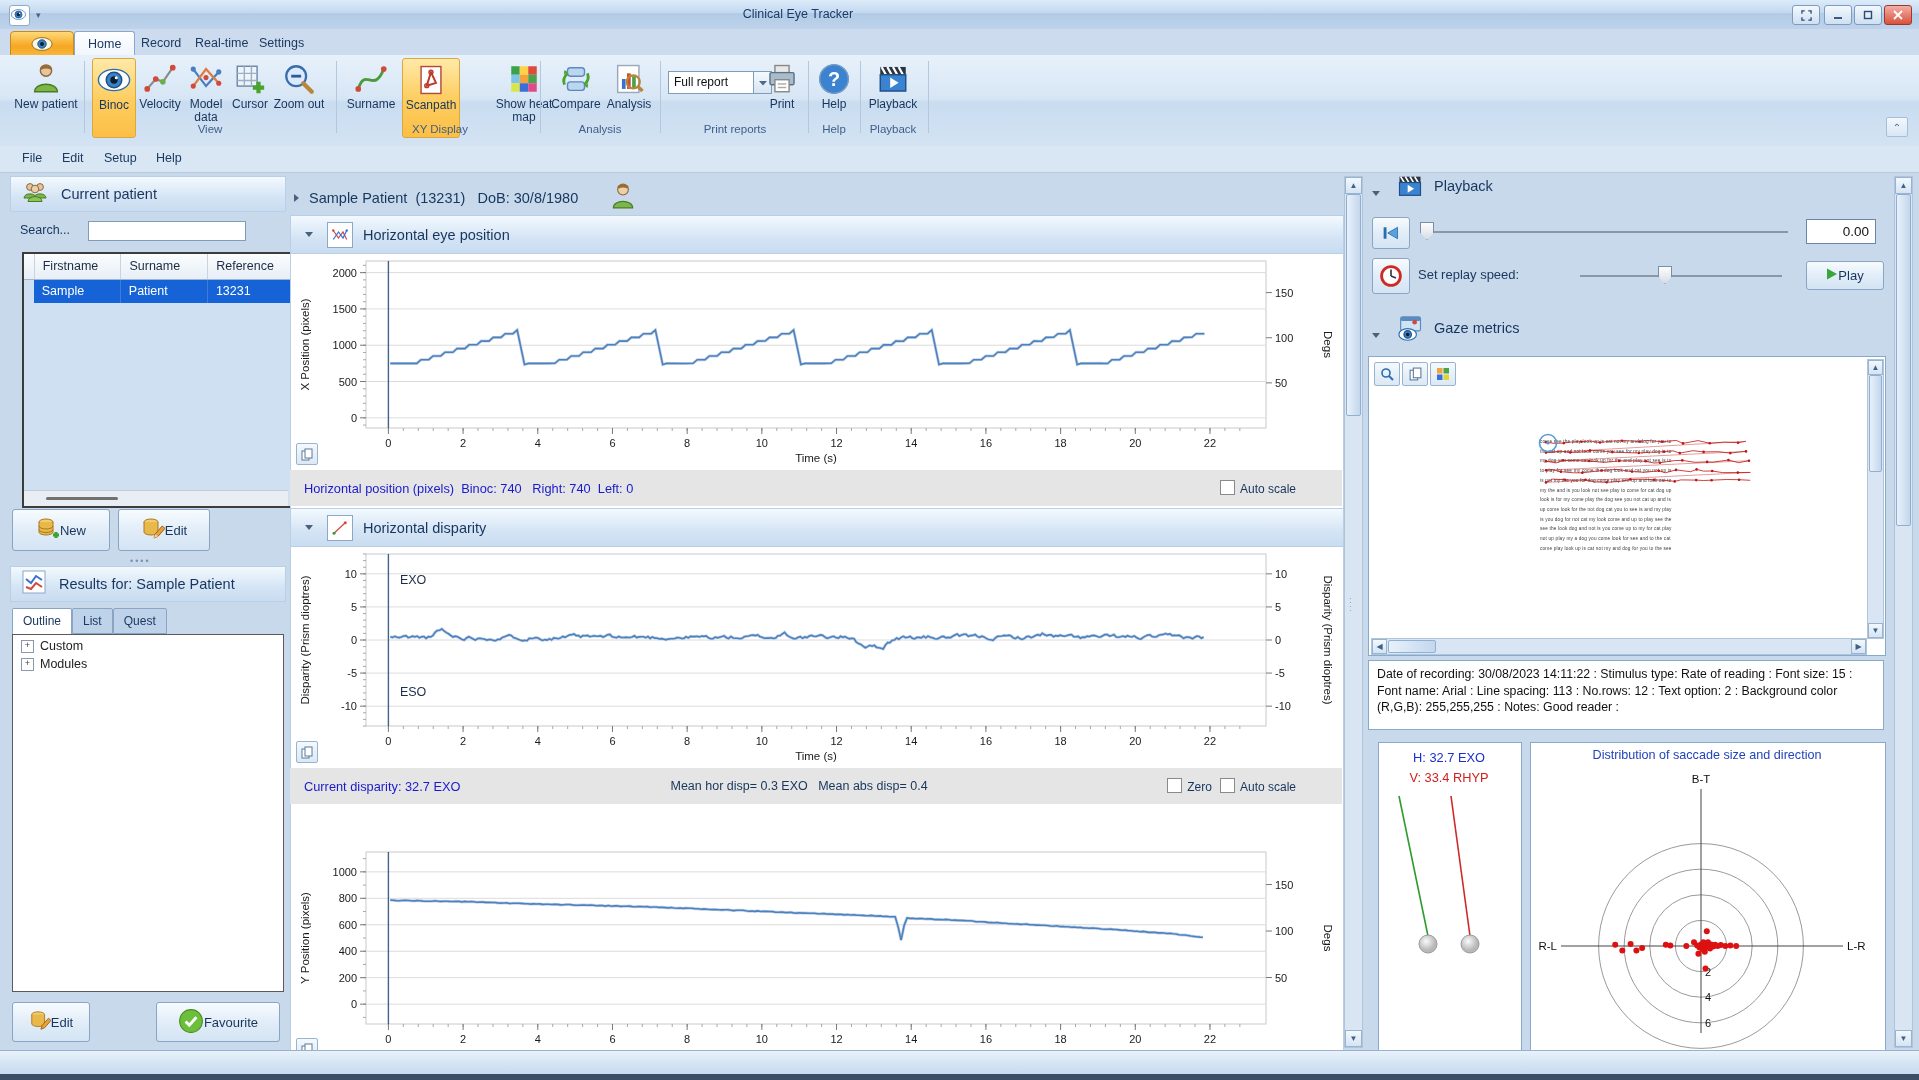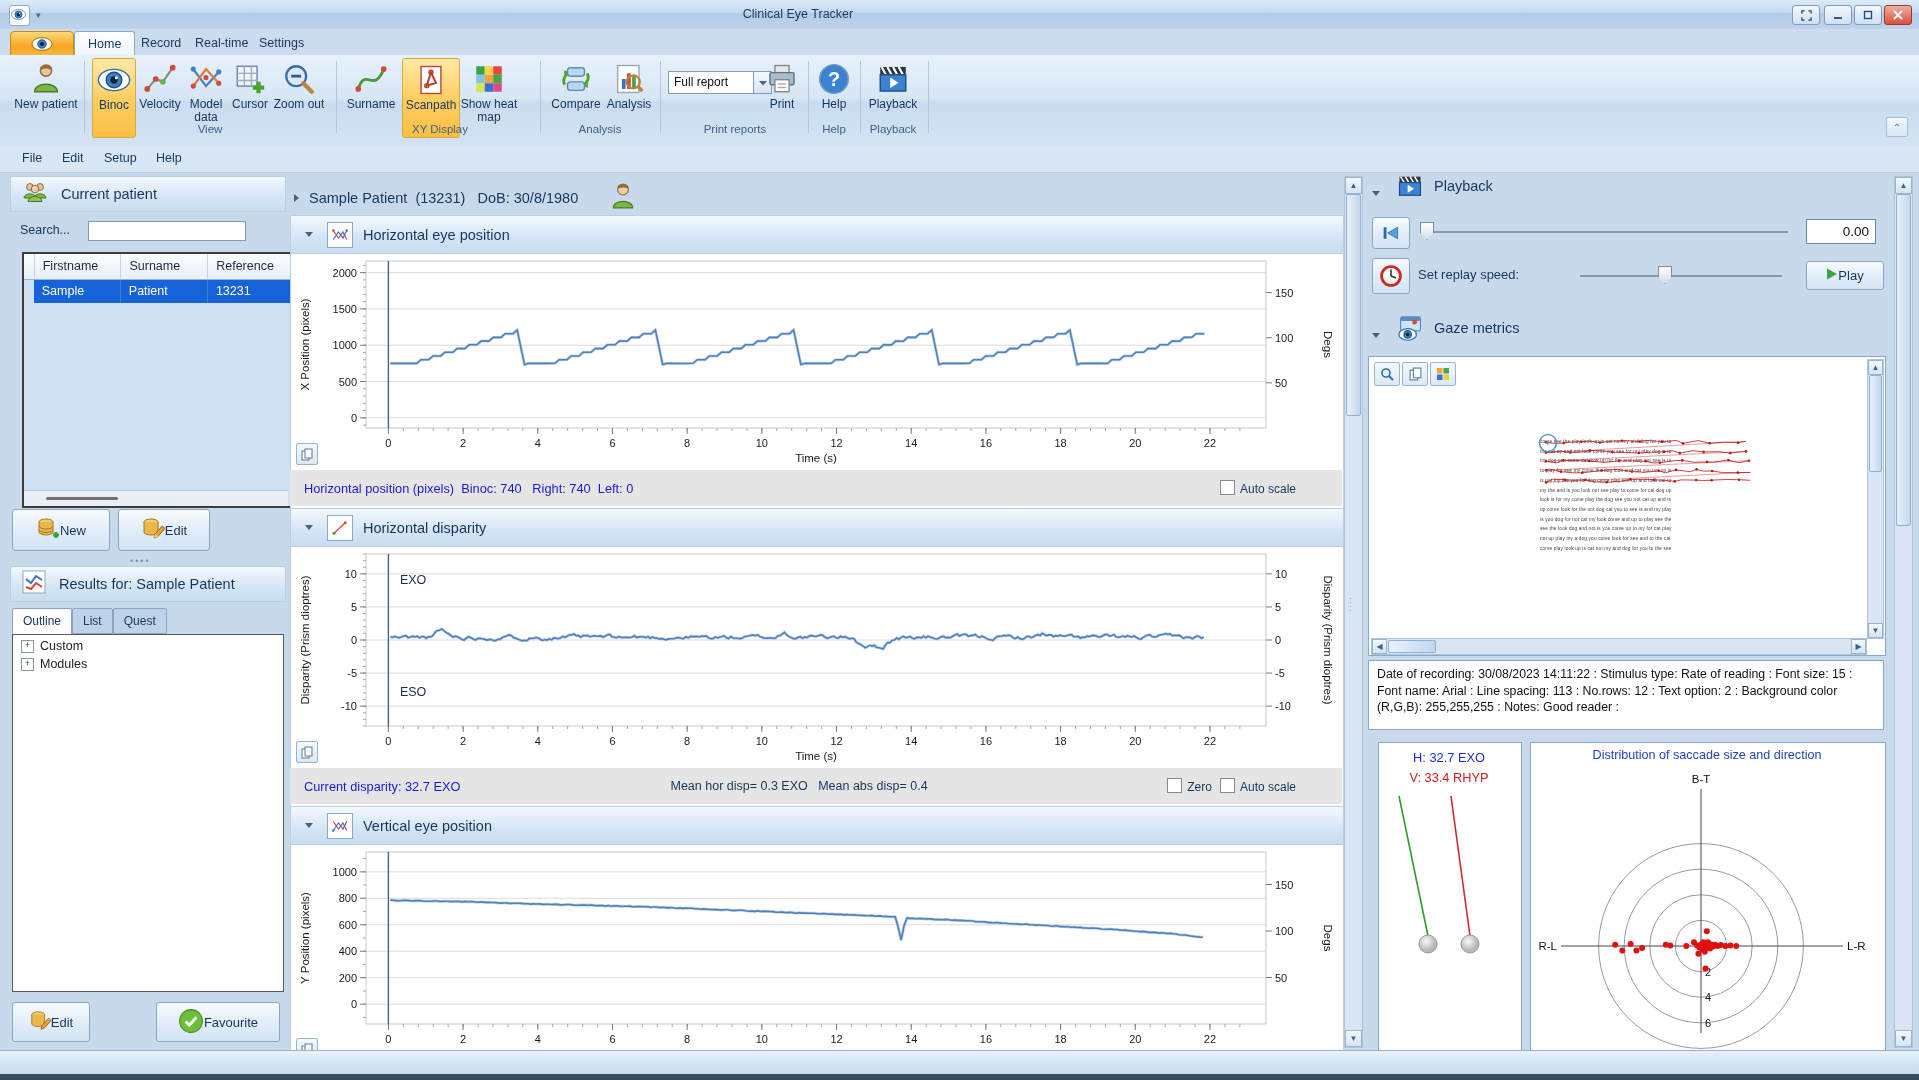--- a/index.html
+++ b/index.html
@@ -221,21 +221,21 @@
     </div>
     <div class="abs rbtn sel" style="left:402px;width:56px;">
       <span class="ric"><svg width="34" height="34" viewBox="0 0 24 24">
             <rect x="5" y="2.5" width="14" height="19" fill="#fff" stroke="#b04a3a"></rect>
             <polygon points="9,16 12,6.5 15.5,14" fill="none" stroke="#c03a2a" stroke-width="1.4"></polygon>
             <circle cx="9" cy="16" r="1.4" fill="none" stroke="#c03a2a"></circle>
             <circle cx="12" cy="6.5" r="1.4" fill="none" stroke="#c03a2a"></circle>
           </svg></span>
       <span class="rlab">Scanpath</span>
     </div>
-    <div class="abs rbtn" style="left:452px;width:74px;">
+    <div class="abs rbtn" style="left:487px;width:74px;">
       <span class="ric"><svg width="34" height="34" viewBox="0 0 24 24">
             <rect x="3" y="3" width="6" height="6" fill="#3aa34a"></rect>
             <rect x="9" y="3" width="6" height="6" fill="#ffd24a"></rect>
             <rect x="15" y="3" width="6" height="6" fill="#e04a3a"></rect>
             <rect x="3" y="9" width="6" height="6" fill="#7ec4e8"></rect>
             <rect x="9" y="9" width="6" height="6" fill="#f2a33a"></rect>
             <rect x="15" y="9" width="6" height="6" fill="#4aa34a"></rect>
             <rect x="3" y="15" width="6" height="6" fill="#d8e64a"></rect>
             <rect x="9" y="15" width="6" height="6" fill="#3a6fd8"></rect>
             <rect x="15" y="15" width="6" height="6" fill="#e04a8a"></rect>
@@ -762,31 +762,20 @@
     <span class="bluetext" style="margin-left:14px;">Current disparity: 32.7 EXO</span>
     <span class="darktext" style="margin-left:210px;white-space:pre;">Mean hor disp= 0.3 EXO   Mean abs disp= 0.4</span>
     <span style="margin-left:auto;margin-right:8px;">
       <span class="cb"></span><span class="cblab">Zero</span>
     </span>
     <span style="margin-right:46px;">
       <span class="cb"></span><span class="cblab">Auto scale</span>
     </span>
   </div>
 
-  <div class="abs phdr" style="left:290px;top:806px;width:1052px;height:37px;">
-    <span class="tri" style="margin-left:14px;"></span>
-    <span style="margin-left:14px;width:24px;height:24px;background:#fff;border:1px solid #8aa8c8;display:inline-flex;align-items:center;justify-content:center;">
-      <svg width="18" height="18" viewBox="0 0 24 24">
-          <polyline points="3,6 10,16 16,8 21,18" fill="none" stroke="#d04a3a" stroke-width="1.6"></polyline>
-          <polyline points="3,18 10,8 16,16 21,6" fill="none" stroke="#3a6fd8" stroke-width="1.6"></polyline>
-          <circle cx="3" cy="18" r="1.6" fill="#3a6fd8"></circle>
-        </svg>
-    </span>
-    <span class="ptitle" style="margin-left:10px;">Vertical eye position</span>
-  </div>
   <div class="abs" style="left:290px;top:846px;width:1052px;height:204px;overflow:hidden;">
     <svg id="chart2" width="1052" height="220">
         <rect x="76" y="6" width="900" height="172" fill="#fff" stroke="#c9c9c9"></rect>
         <line x1="76" x2="976" y1="158.15384615384616" y2="158.15384615384616" stroke="#dcdcdc"></line>
         <line x1="76" x2="976" y1="131.69230769230768" y2="131.69230769230768" stroke="#dcdcdc"></line>
         <line x1="76" x2="976" y1="105.23076923076923" y2="105.23076923076923" stroke="#dcdcdc"></line>
         <line x1="76" x2="976" y1="78.76923076923077" y2="78.76923076923077" stroke="#dcdcdc"></line>
         <line x1="76" x2="976" y1="52.30769230769231" y2="52.30769230769231" stroke="#dcdcdc"></line>
         <line x1="76" x2="976" y1="25.846153846153847" y2="25.846153846153847" stroke="#dcdcdc"></line>
         <line x1="73" x2="76" y1="171.3846153846154" y2="171.3846153846154" stroke="#a8a8a8"></line>

